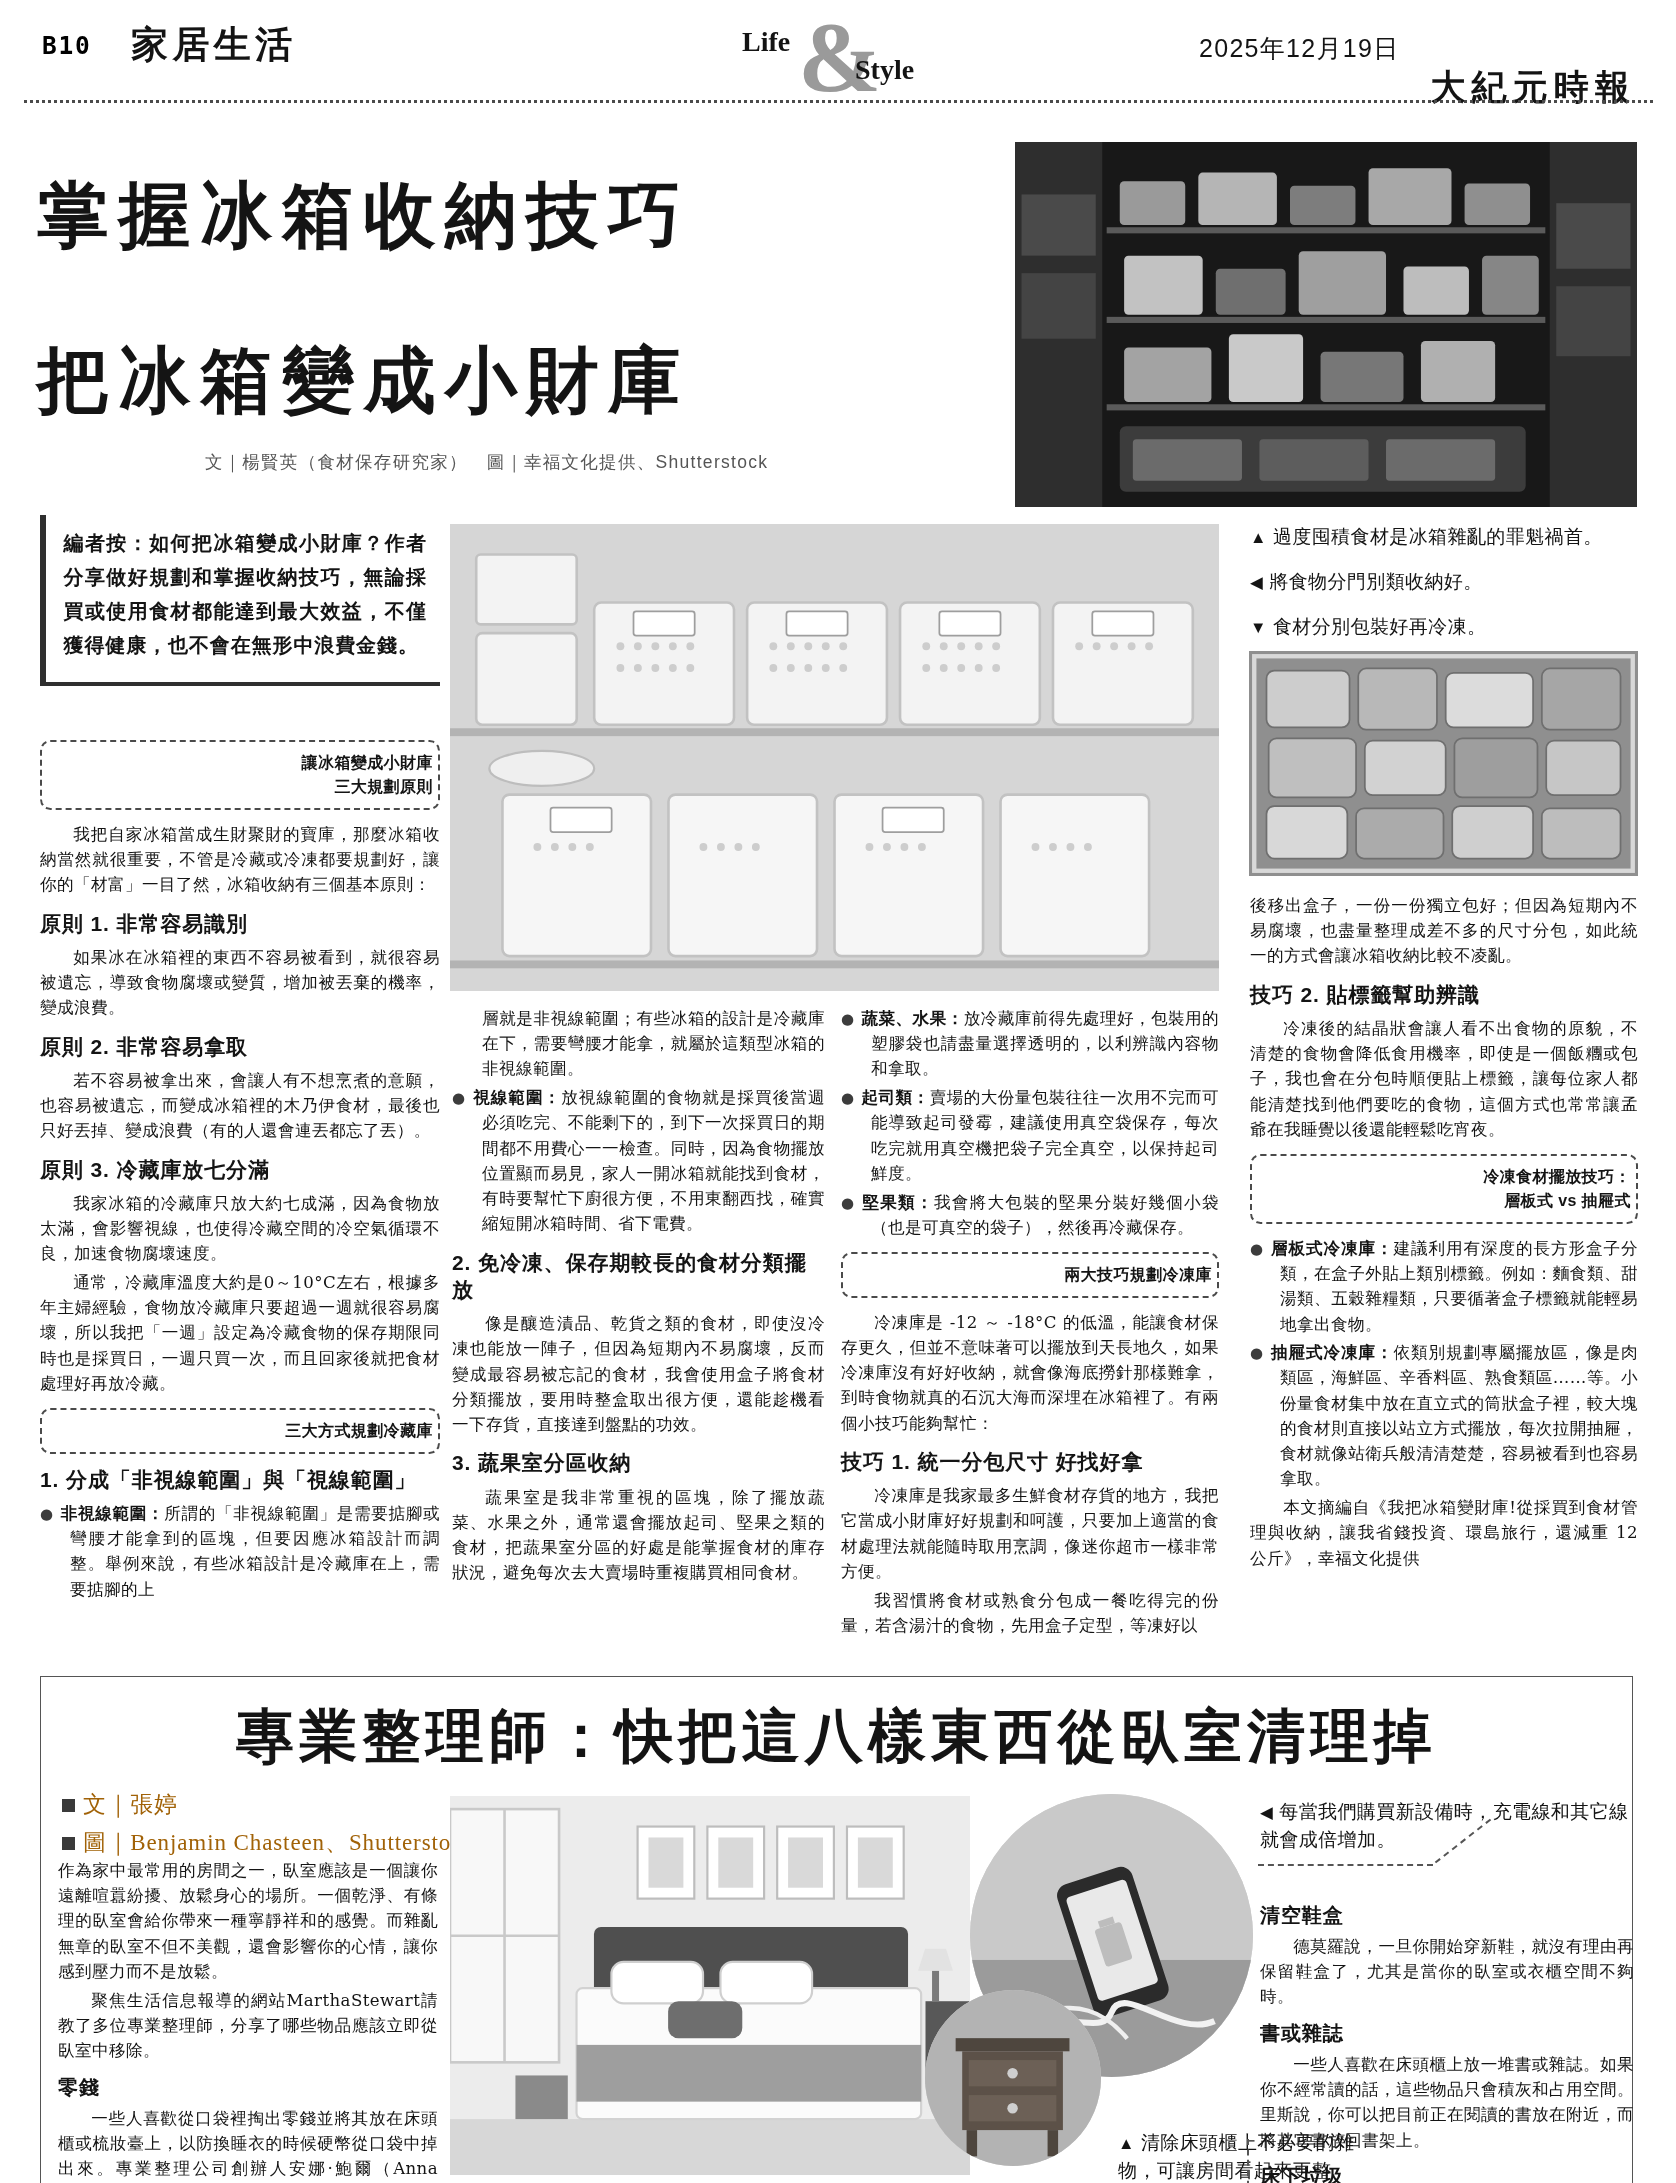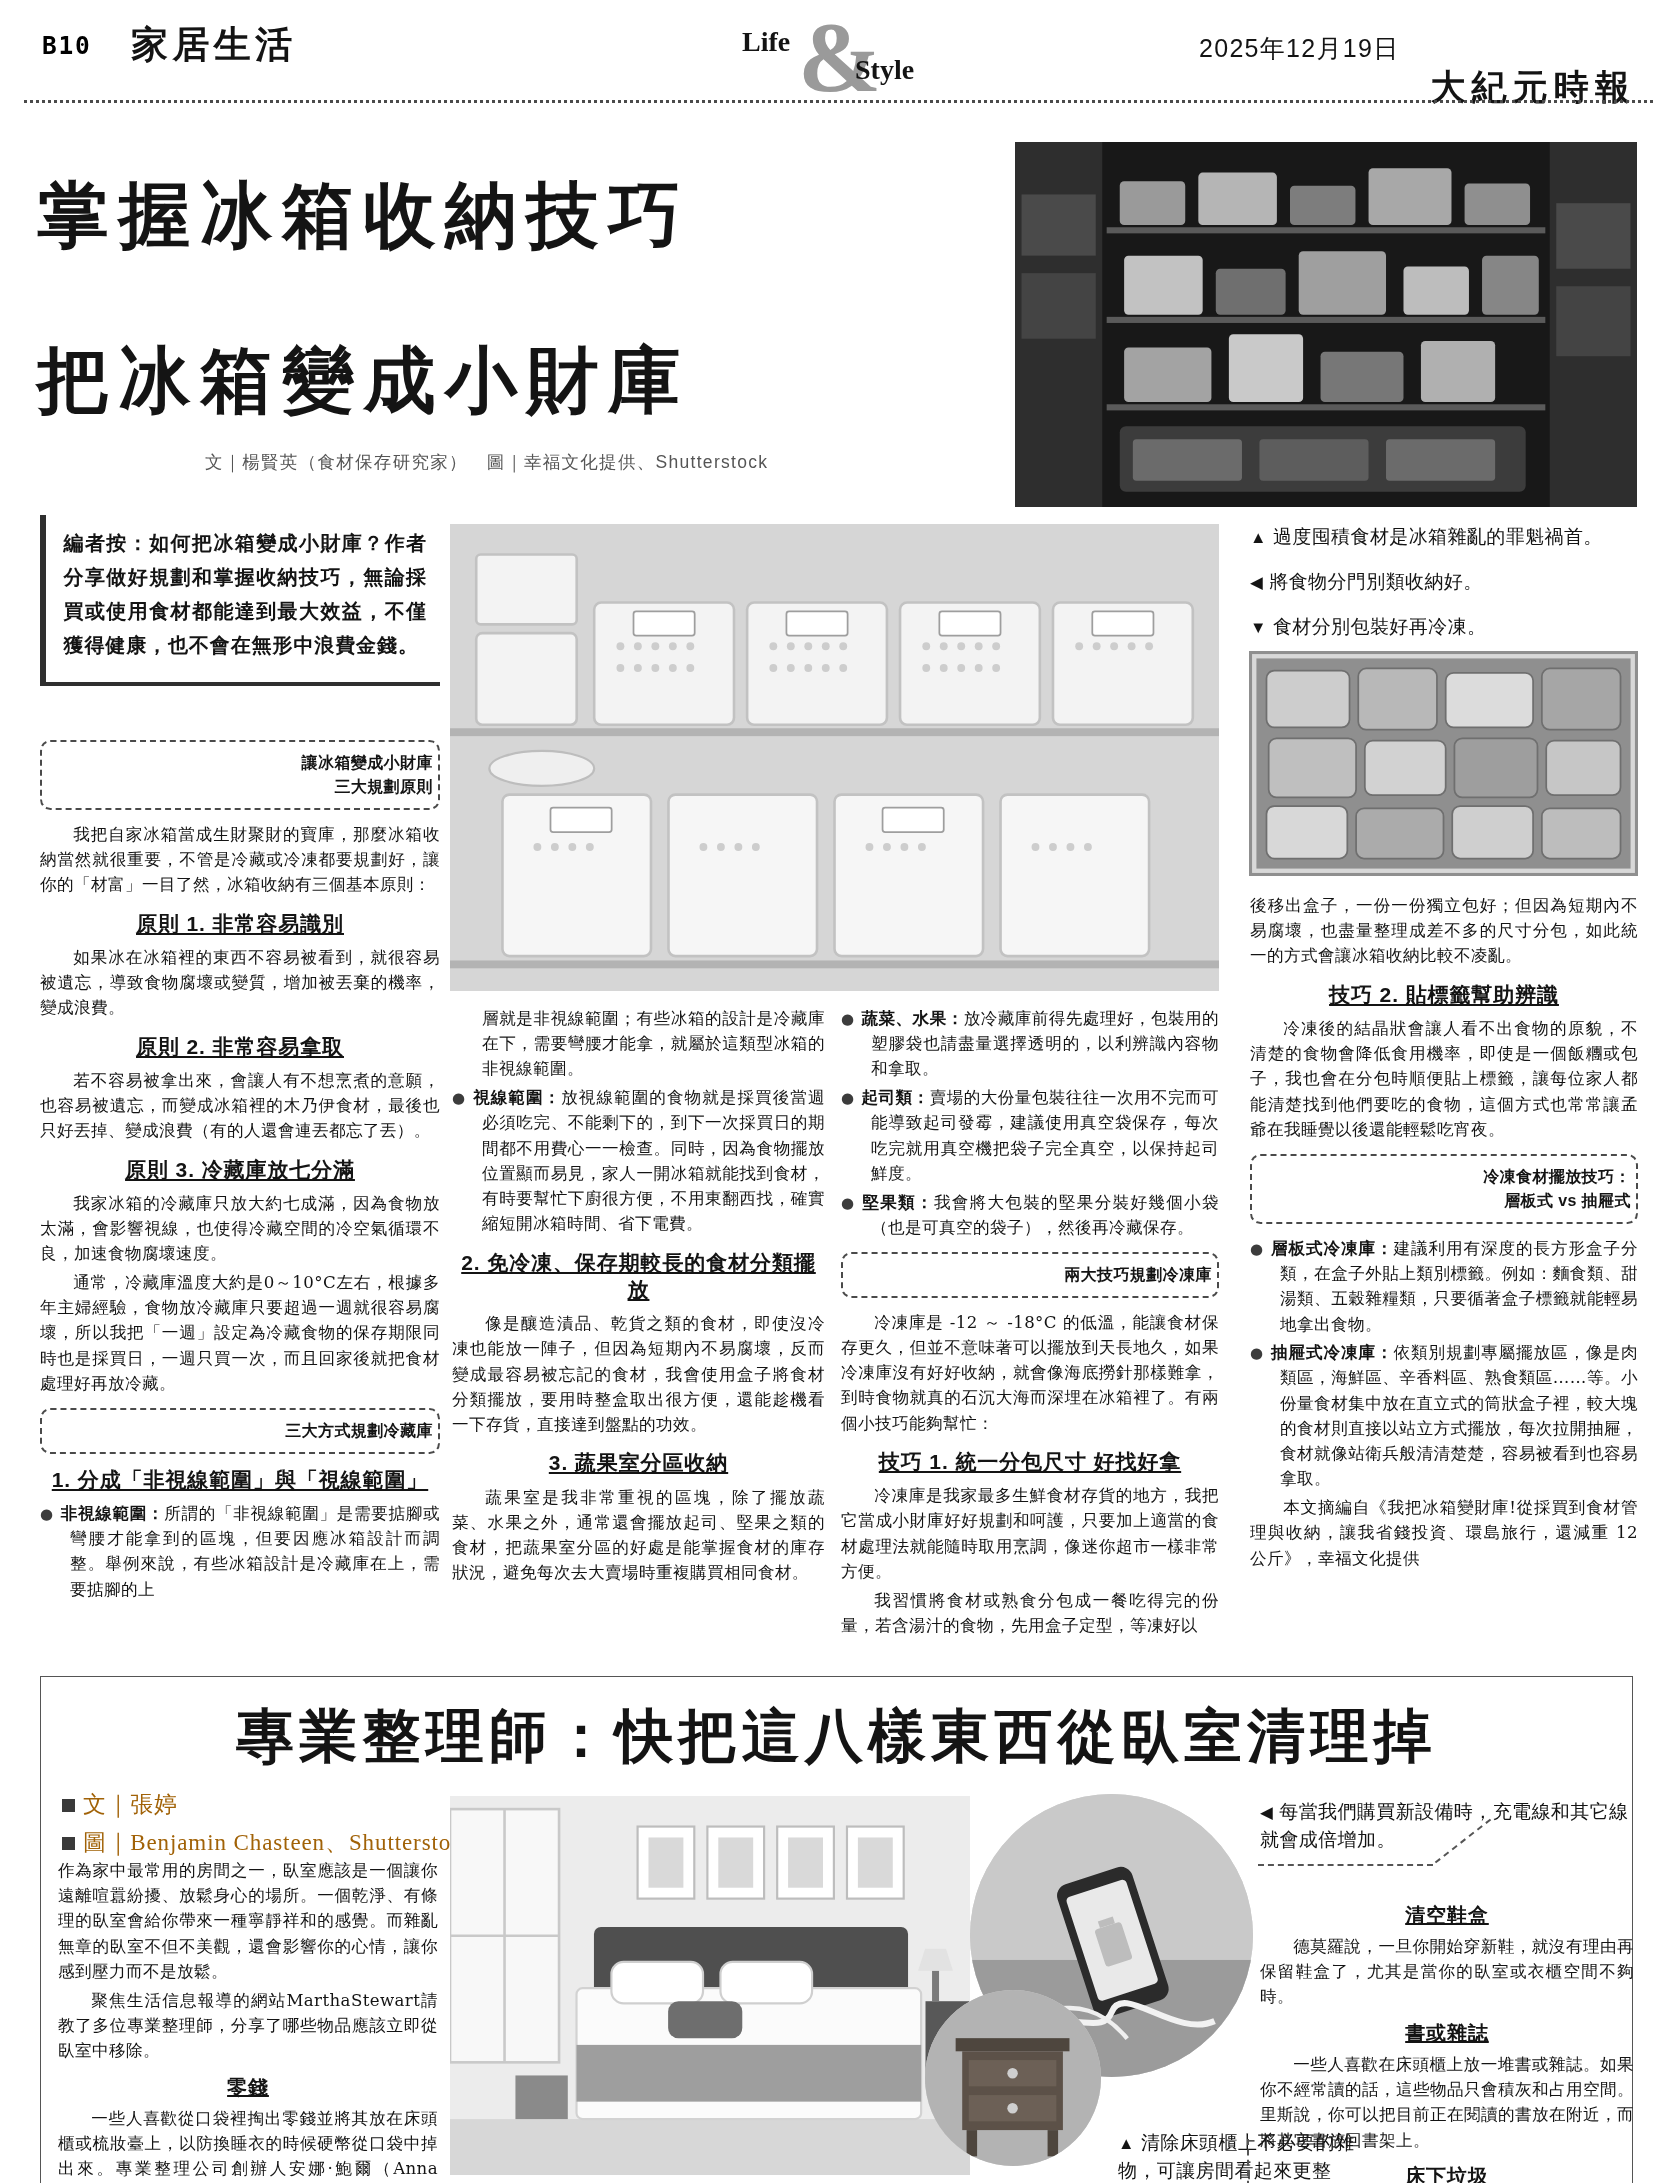--- a/index.html
+++ b/index.html
@@ -26,21 +26,21 @@
   .a1-byline{left:205px;top:450px;font-family:"Liberation Sans",sans-serif;font-size:17.5px;color:#555;letter-spacing:1.3px;}
 
   
   .col{position:absolute;font-size:16.6px;line-height:1.52;letter-spacing:0.4px;text-align:justify;}
   .blk{margin:0 0 3.5px 0;}
   .blk-p{text-indent:2em;}
   .blk-p0{text-indent:0;}
   .blk-pcont{text-indent:0;}
   .blk-credit{text-indent:2em;}
   .blk-h,.blk-hnum{font-family:"Liberation Sans",sans-serif;font-weight:700;font-size:21px;line-height:1.3;
-         margin:12.2px 0 7.9px 0;text-indent:0;text-align:center;letter-spacing:0.9px;text-decoration:underline;}
+         margin:12.2px 0 7.9px 0;text-indent:0;text-align:left;letter-spacing:0.9px;}
   .blk-box{border:2.6px dashed #4a4a4a;border-radius:10.5px;padding:8.7px 5.2px;margin:12.2px 0;
            text-align:right;font-family:"Liberation Sans",sans-serif;font-weight:700;
            font-size:16px;line-height:1.5;text-indent:0;}
   .blk-bullet{padding-left:30px;text-indent:-30px;}
   .blk-bullet .dot{font-size:15px;color:#3c3c3c;margin-right:7px;}
   .blk-bullet b{font-family:"Liberation Sans",sans-serif;font-weight:700;}
   .blk-bcont{padding-left:30px;text-indent:0;}
   .blk-caption{font-family:"Liberation Sans",sans-serif;font-size:19px;line-height:1.5;
                letter-spacing:0.4px;text-indent:0;text-align:left;margin:0 0 16.6px 0;}
   .blk-caption .mark,.caption .mark{margin-right:6.1px;font-size:16.6px;}

